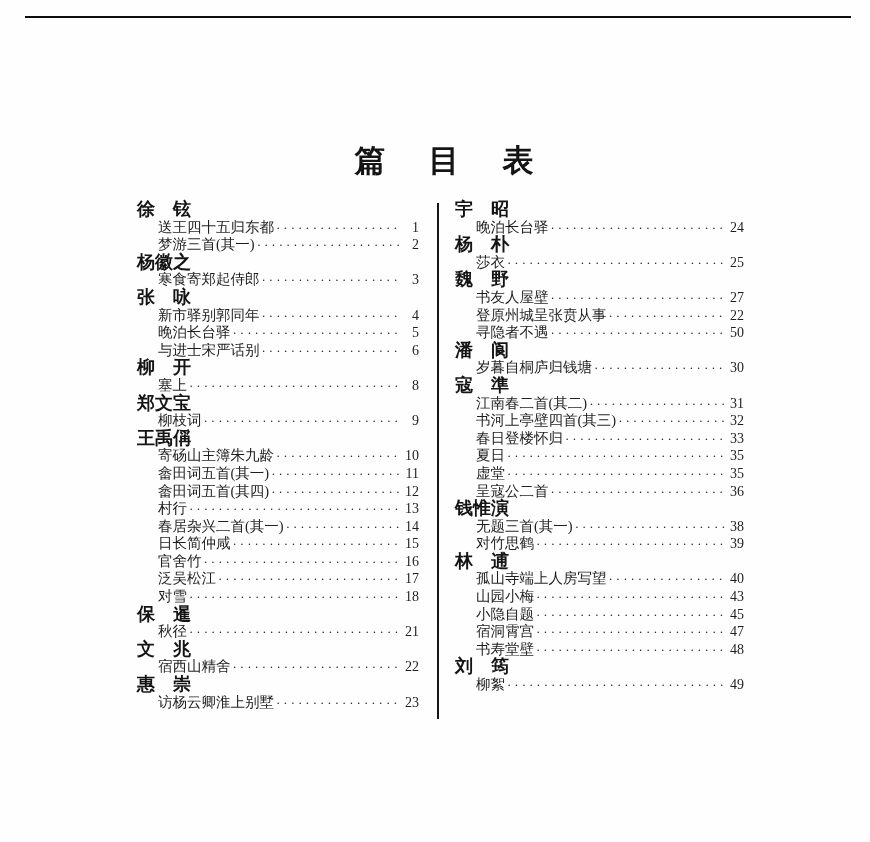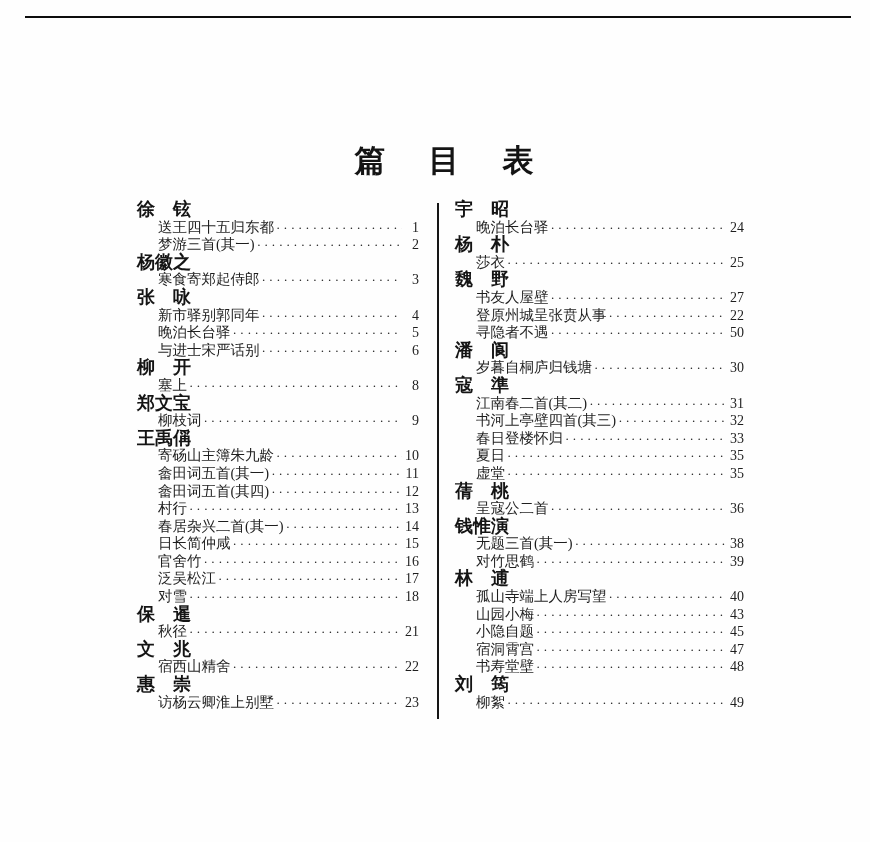--- a/index.html
+++ b/index.html
@@ -266,21 +266,20 @@
         <div class="entry">
           <span class="t">夏日</span>
           <span class="dots"></span>
           <span class="pg">35</span>
         </div>
         <div class="entry">
           <span class="t">虚堂</span>
           <span class="dots"></span>
           <span class="pg">35</span>
         </div>
-        <div class="author">蒨　桃</div>
         <div class="entry">
           <span class="t">呈寇公二首</span>
           <span class="dots"></span>
           <span class="pg">36</span>
         </div>
         <div class="author">钱惟演</div>
         <div class="entry">
           <span class="t">无题三首(其一)</span>
           <span class="dots"></span>
           <span class="pg">38</span>

